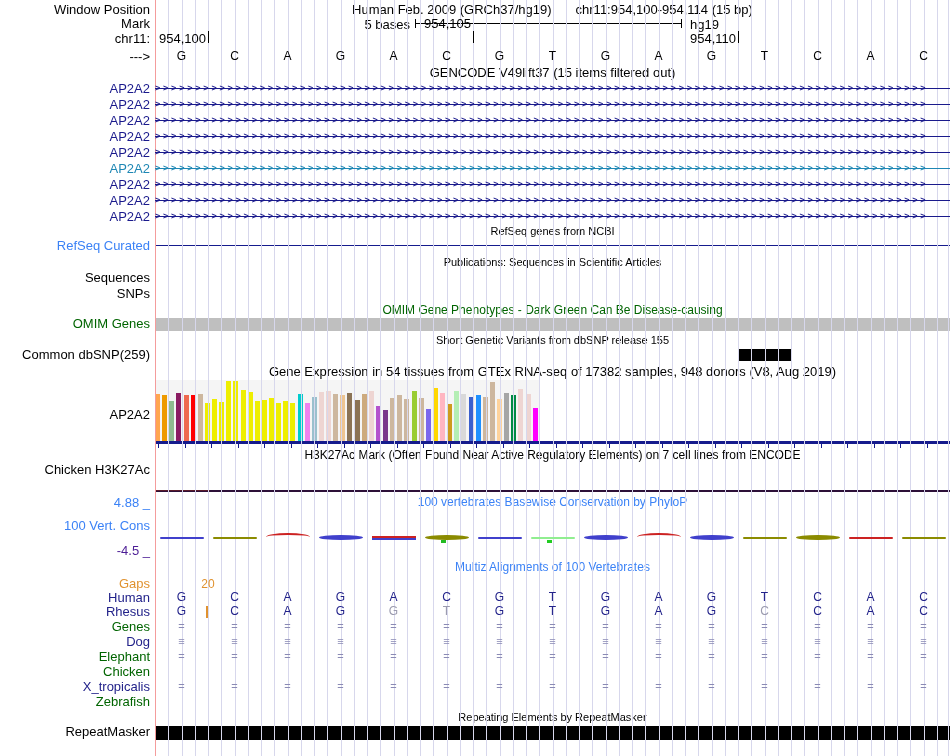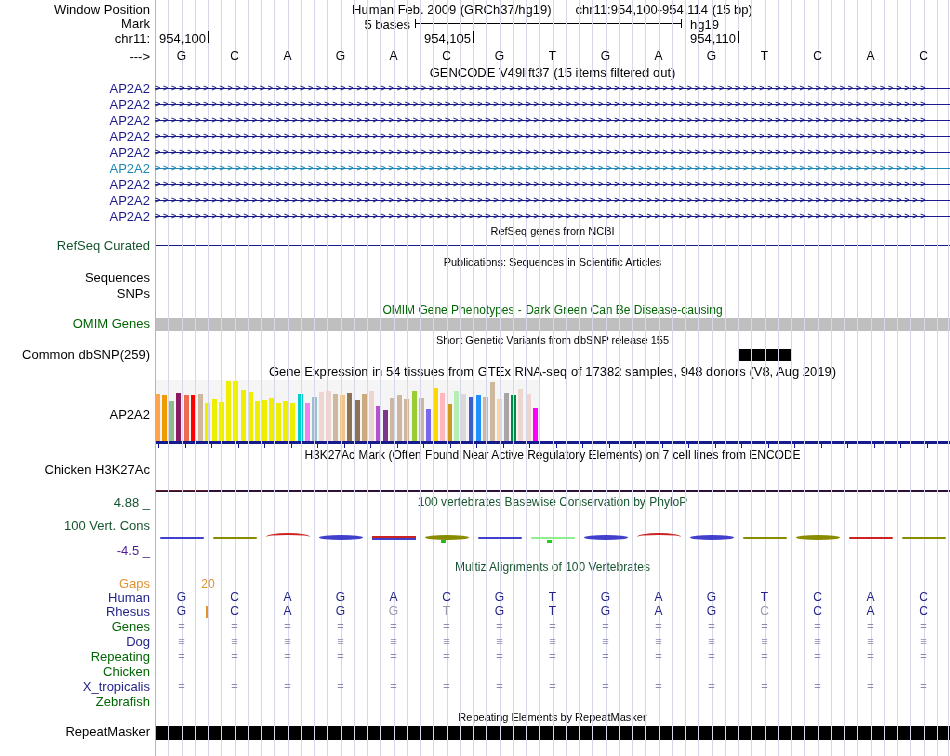--- a/index.html
+++ b/index.html
@@ -2,21 +2,21 @@
 <html><head>
 <meta charset="utf-8">
 <style>
   html,body{margin:0;padding:0;background:#fff;}
   #stage{position:relative;width:950px;height:756px;background:#fff;overflow:hidden;
          font-family:"Liberation Sans","DejaVu Sans",sans-serif;color:#000;}
   .abs{position:absolute;}
   .lab{position:absolute;left:0;width:150px;text-align:right;font-size:13px;white-space:nowrap;line-height:14px;}
   .title{position:absolute;left:155px;width:795px;text-align:center;white-space:nowrap;line-height:13px;}
   .t13{font-size:13px}.t12{font-size:12px}.t11{font-size:11px}
-  .navy{color:#14532d}.green{color:#006400}.maroon{color:#4c1d95}
+  .navy{color:#3b82f6}.green{color:#006400}.maroon{color:#4c1d95}
   .gridline{position:absolute;top:0;width:1px;height:756px;background:#D7D7EC;}
   .pinkline{position:absolute;top:0;width:1px;height:756px;background:#F49C9C;}
   .generow{position:absolute;left:155px;width:795px;height:13px;overflow:hidden;font-size:9px;
            font-weight:bold;letter-spacing:2.8px;line-height:13px;white-space:nowrap;
            background:linear-gradient(to bottom,transparent 6px,currentColor 6px,currentColor 7px,transparent 7px);}
   .bcell{position:absolute;width:53px;text-align:center;font-size:12px;line-height:13px;}
   .scell{position:absolute;width:53px;text-align:center;font-size:11px;line-height:13px;color:#8A8AB4;}
   .bar{flex:0 0 5px;}
 </style>
 </head>
@@ -191,21 +191,21 @@
     <div class="gridline" style="position: absolute; left: 871px;"></div>
     <div class="gridline" style="position: absolute; left: 884px;"></div>
     <div class="gridline" style="position: absolute; left: 897px;"></div>
     <div class="gridline" style="position: absolute; left: 910px;"></div>
     <div class="gridline" style="position: absolute; left: 924px;"></div>
     <div class="gridline" style="position: absolute; left: 937px;"></div>
     <div class="gridline" style="position: absolute; left: 948px;"></div>
     <div class="pinkline" style="position: absolute; left: 155px;"></div>
     <div style="position: absolute; top: 31px; left: 126px; width: 80px; text-align: right; font-size: 13px;">954,100</div>
     <div style="position: absolute; top: 31px; left: 208px; width: 1px; height: 12px; background: rgb(0, 0, 0);"></div>
-    <div style="position: absolute; top: 31px; left: 391px; width: 80px; text-align: right; font-size: 13px;">954,105</div>
+    <div style="position: absolute; top: 16px; left: 391px; width: 80px; text-align: right; font-size: 13px;">954,105</div>
     <div style="position: absolute; top: 31px; left: 473px; width: 1px; height: 12px; background: rgb(0, 0, 0);"></div>
     <div style="position: absolute; top: 31px; left: 656px; width: 80px; text-align: right; font-size: 13px;">954,110</div>
     <div style="position: absolute; top: 31px; left: 738px; width: 1px; height: 12px; background: rgb(0, 0, 0);"></div>
     <div class="bcell" style="position: absolute; top: 50px; left: 155px;">G</div>
     <div class="bcell" style="position: absolute; top: 50px; left: 208px;">C</div>
     <div class="bcell" style="position: absolute; top: 50px; left: 261px;">A</div>
     <div class="bcell" style="position: absolute; top: 50px; left: 314px;">G</div>
     <div class="bcell" style="position: absolute; top: 50px; left: 367px;">A</div>
     <div class="bcell" style="position: absolute; top: 50px; left: 420px;">C</div>
     <div class="bcell" style="position: absolute; top: 50px; left: 473px;">G</div>
@@ -343,21 +343,21 @@
     <div class="scell" style="position: absolute; top: 635px; left: 420px;">≡</div>
     <div class="scell" style="position: absolute; top: 635px; left: 473px;">≡</div>
     <div class="scell" style="position: absolute; top: 635px; left: 526px;">≡</div>
     <div class="scell" style="position: absolute; top: 635px; left: 579px;">≡</div>
     <div class="scell" style="position: absolute; top: 635px; left: 632px;">≡</div>
     <div class="scell" style="position: absolute; top: 635px; left: 685px;">≡</div>
     <div class="scell" style="position: absolute; top: 635px; left: 738px;">≡</div>
     <div class="scell" style="position: absolute; top: 635px; left: 791px;">≡</div>
     <div class="scell" style="position: absolute; top: 635px; left: 844px;">≡</div>
     <div class="scell" style="position: absolute; top: 635px; left: 897px;">≡</div>
-    <div class="lab" style="position: absolute; top: 650px; color: rgb(0, 100, 0);">Repeating</div>
+    <div class="lab" style="position: absolute; top: 650px; color: rgb(0, 100, 0);">Elephant</div>
     <div class="scell" style="position: absolute; top: 650px; left: 155px;">=</div>
     <div class="scell" style="position: absolute; top: 650px; left: 208px;">=</div>
     <div class="scell" style="position: absolute; top: 650px; left: 261px;">=</div>
     <div class="scell" style="position: absolute; top: 650px; left: 314px;">=</div>
     <div class="scell" style="position: absolute; top: 650px; left: 367px;">=</div>
     <div class="scell" style="position: absolute; top: 650px; left: 420px;">=</div>
     <div class="scell" style="position: absolute; top: 650px; left: 473px;">=</div>
     <div class="scell" style="position: absolute; top: 650px; left: 526px;">=</div>
     <div class="scell" style="position: absolute; top: 650px; left: 579px;">=</div>
     <div class="scell" style="position: absolute; top: 650px; left: 632px;">=</div>

